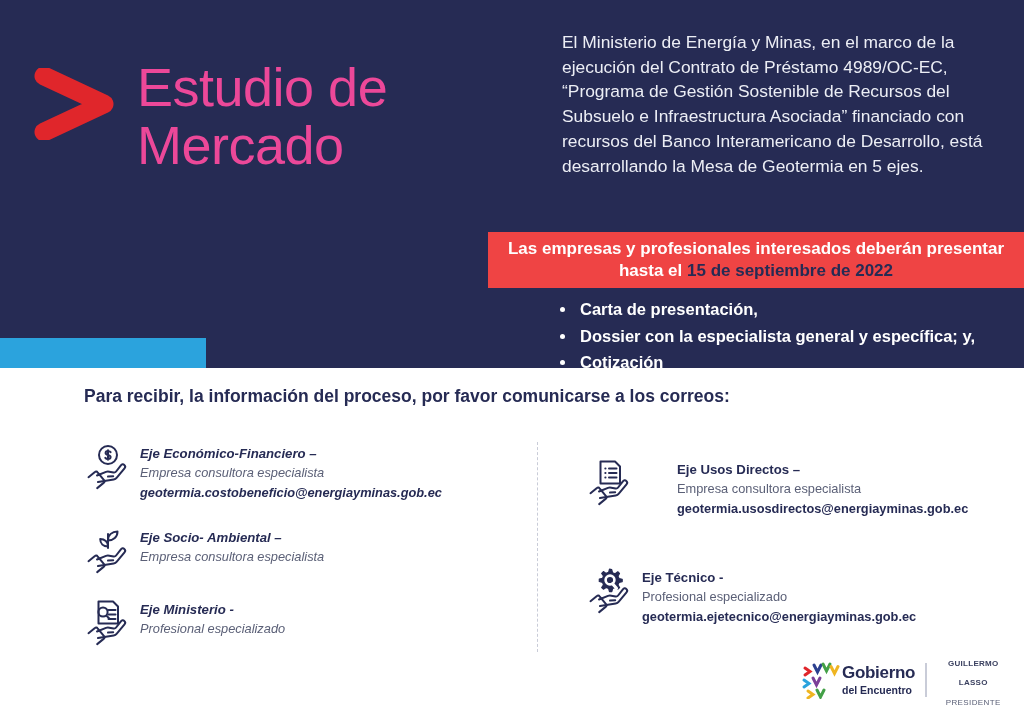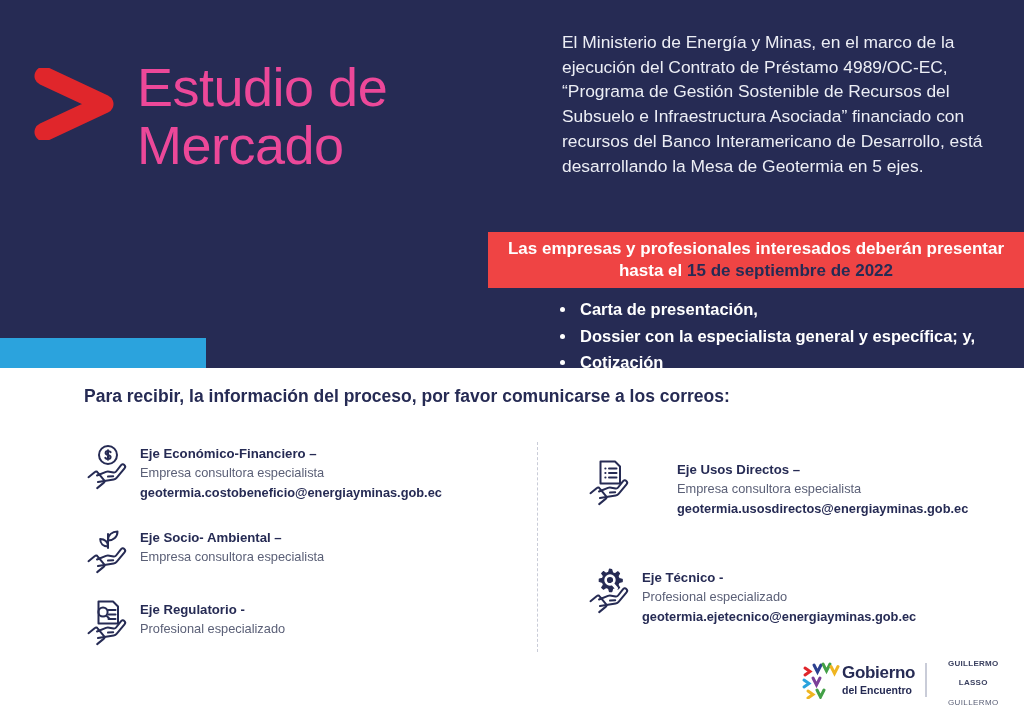--- a/index.html
+++ b/index.html
@@ -89,21 +89,21 @@
     font-size:17.5px;
     font-weight:bold;
   }
 
   .divider{
     position:absolute; left:537px; top:442px;
     width:0; height:210px;
     border-left:1.5px dashed #c9ccd8;
   }
 
-  .col-left{ position:absolute; left:84px; top:442px; width:430px; }
+  .col-left{ position:absolute; left:84px; top:442px; width:430px;font-style:italic; }
   .col-right{ position:absolute; left:586px; top:458px; width:420px; }
 
   .contact{
     display:flex; align-items:flex-start; gap:10px;
     margin-bottom:24px;
   }
   .contact .ico{ width:46px; height:48px; flex:0 0 46px; }
   .contact .ico svg{ display:block; }
   .contact .txt{ padding-top:2px; }
   .contact .c-title{
@@ -224,21 +224,21 @@
           <path d="M24.5 12h7M24.5 16.5h7M24.5 21h7"></path>
           <circle cx="19" cy="14" r="4.6"></circle>
           <path d="M22.4 17.6l3.1 3.2"></path>
           <path d="M13 33.5l9-3.6c1.2-.5 2-.4 3.3-.2l4.3.8c1.1.2 2-.3 2.5-1l4.8-6.2c.9-1.1 2.4-1.3 3.4-.4 1 .9 1.1 2.4.2 3.4l-7.7 9.4c-.8 1-1.8 1.6-3.1 1.8L14 40"></path>
           <path d="M4.5 35.2l6.4-5.2c.8-.7 2-.6 2.7.3l6.4 7.8c.7.9.5 2.1-.4 2.8l-6.4 5.2"></path>
           <path d="M24 34.6l5.2-.3"></path>
         </g>
       </svg>
     </span>
     <span class="txt">
-      <span class="c-title">Eje Regulatorio -</span><br>
+      <span class="c-title">Eje Ministerio -</span><br>
       <span class="c-sub">Profesional especializado</span><br>
     </span>
   </div>
 
 </div>
 
 <div class="col-right">
 
   <div class="contact" style="margin-bottom:48px;gap:45px;">
     <span class="ico">
@@ -301,15 +301,15 @@
       </svg>
     </span>
     <span class="gov-words">
       <span class="w1">Gobierno</span><br>
       <span class="w2">del Encuentro</span>
     </span>
   </div>
   <span class="foot-sep"></span>
   <span class="pres">
     <span class="p1">GUILLERMO LASSO</span><br>
-    <span class="p2">GUILLERMO</span>
+    <span class="p2">PRESIDENTE</span>
   </span>
 </div>
 
 </body></html>

